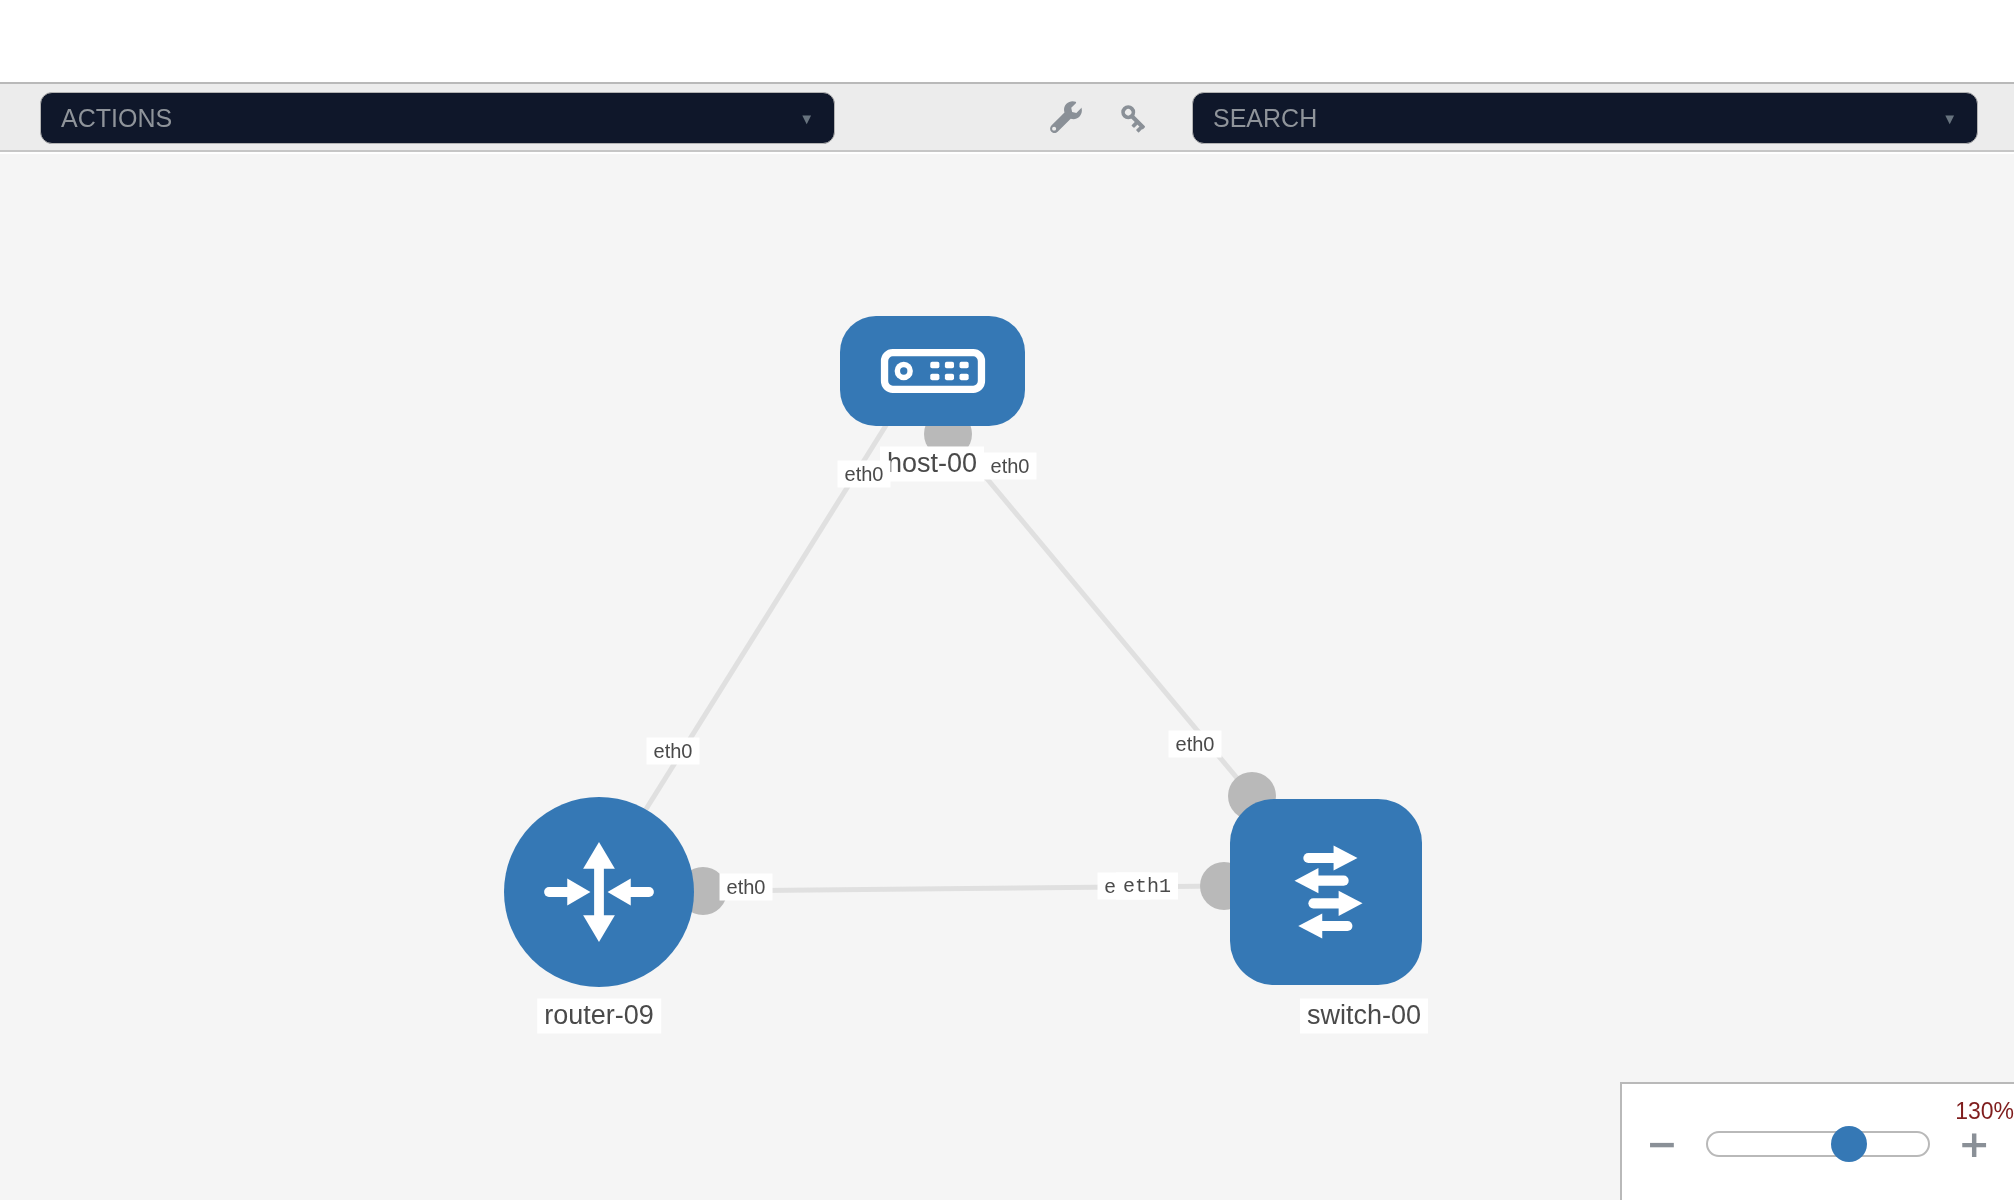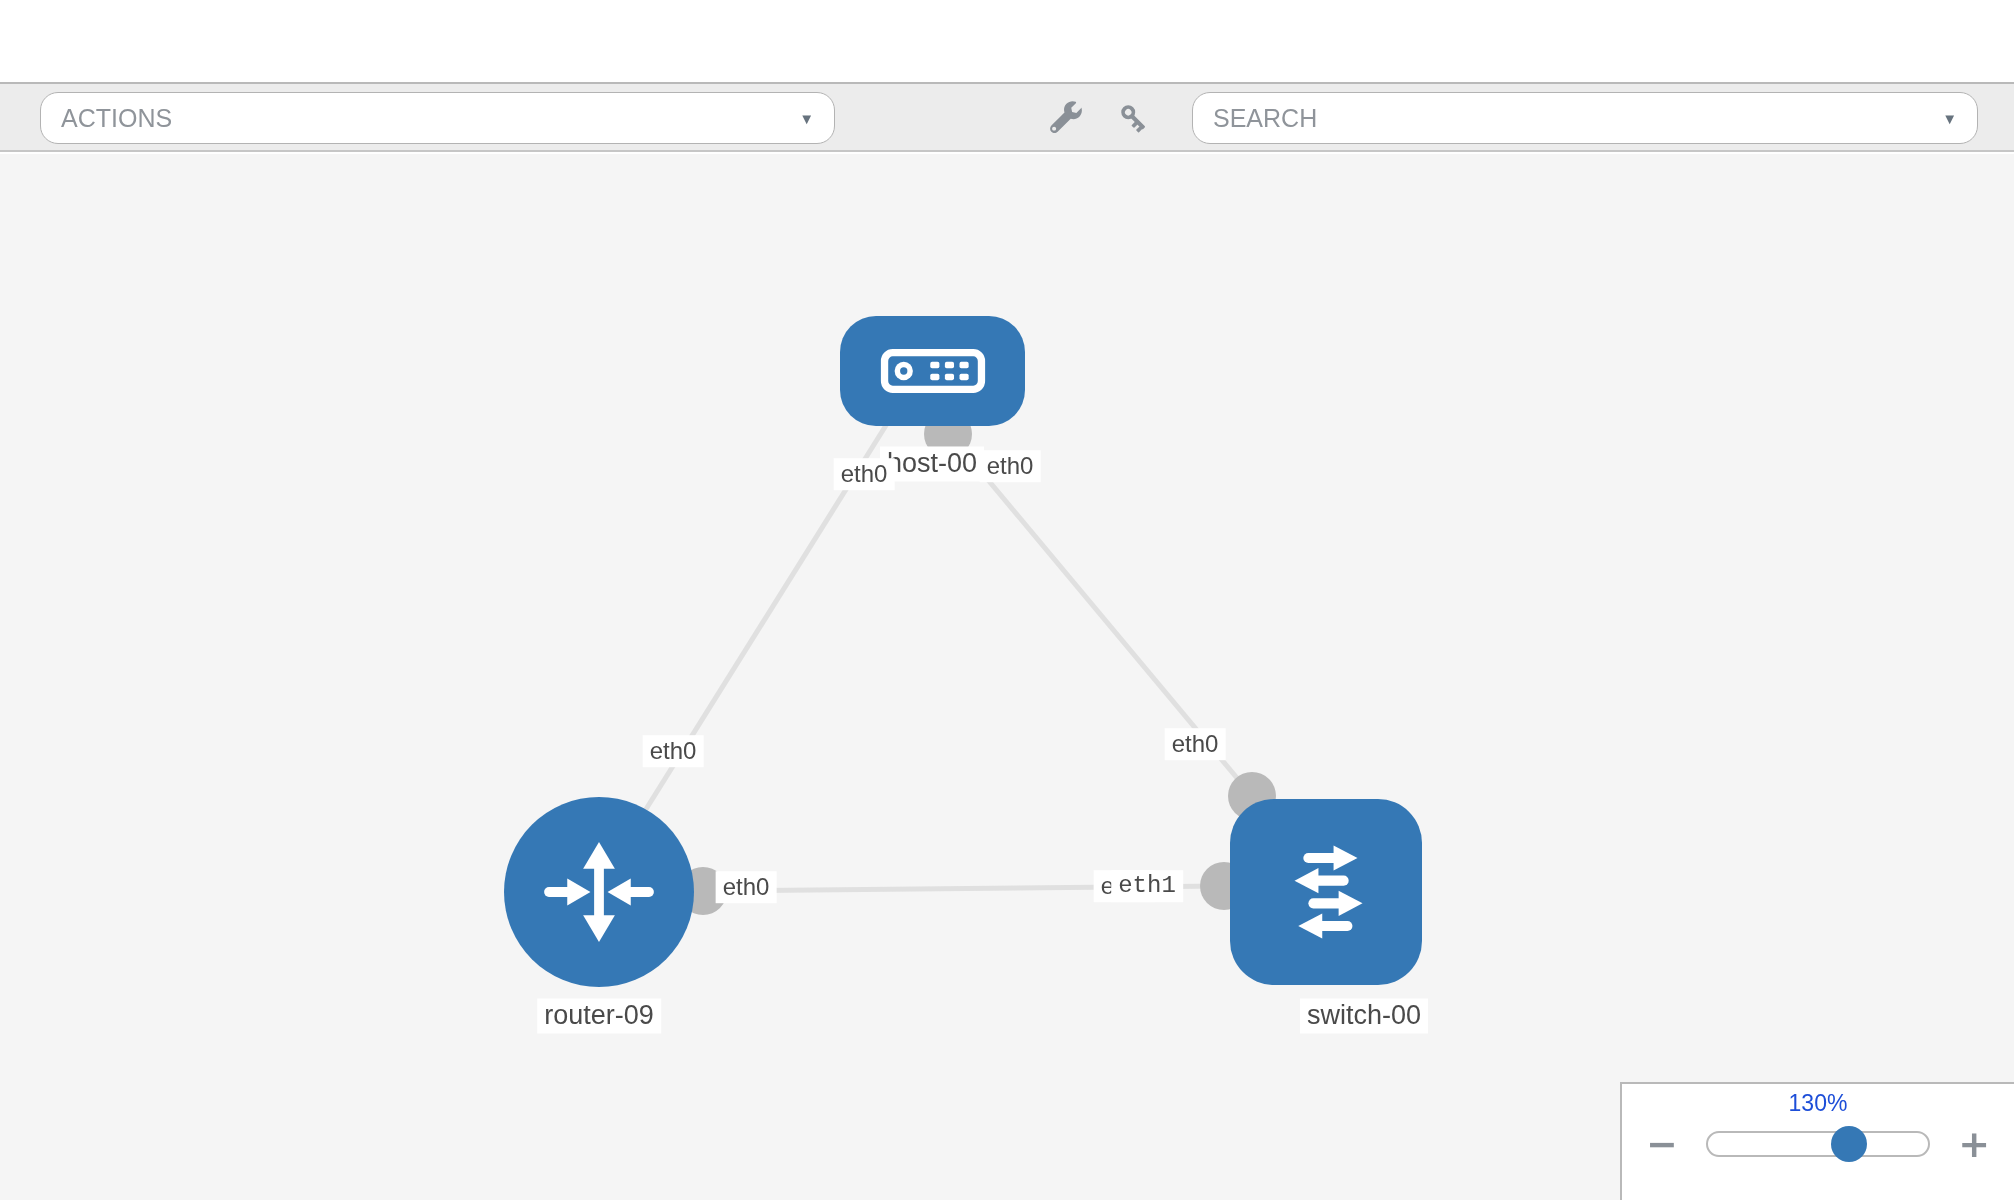--- a/index.html
+++ b/index.html
@@ -10,21 +10,21 @@
   
   .header { position:absolute; left:0; top:0; width:2014px; height:82px; background:#fff; }
   .page-title { position:absolute; left:40px; top:22px; font-size:28px; font-weight:700; color:#565656; letter-spacing:.2px; }
   .close-btn { position:absolute; right:34px; top:17px; width:38px; height:38px; border:none; border-radius:50%;
                background:#cfcfcf; color:#fff; font-size:19px; font-weight:700; cursor:pointer;
                display:flex; align-items:center; justify-content:center; line-height:1; }
 
   
   .toolbar { position:absolute; left:0; top:82px; width:2014px; height:70px; background:#ececec;
              border-top:2px solid #b9b9b9; border-bottom:2px solid #c6c6c6; }
-  .select { position:absolute; top:8px; height:52px; background:#ffffff; border:1px solid #b3b3b3; border-radius:18px;
+  .select { position:absolute; top:8px; height:52px; background:#0f172a; border:1px solid #b3b3b3; border-radius:12px;
             display:flex; align-items:center; padding:0 20px; cursor:pointer; }
   .select .ph { font-size:25px; color:#8f949a; }
   .select .caret { position:absolute; right:20px; top:50%; transform:translateY(-50%); font-size:15px; color:#67737e; }
   .select.actions { left:40px; width:795px; }
   .select.search  { left:1192px; width:786px;align-items:center; }
   .iconbtn { position:absolute; top:14px; width:40px; height:40px; border:none; background:transparent; cursor:pointer;
              display:flex; align-items:center; justify-content:center; }
   .iconbtn.wrench { left:1046px; }
   .iconbtn.key    { left:1114px; }
   .iconbtn svg { width:34px; height:34px; fill:#8a9097; }
@@ -35,26 +35,26 @@
 
   .node { position:absolute; background:#3578b5; display:flex; align-items:center; justify-content:center; cursor:pointer; }
   .node svg { display:block; }
   .node-host   { left:840px; top:162px; width:185px; height:110px; border-radius:36px; }
   .node-router { left:504px; top:643px; width:190px; height:190px; border-radius:50%; }
   .node-switch { left:1230px; top:645px; width:192px; height:186px; border-radius:44px; }
 
   .lbl { position:absolute; transform:translate(-50%,-50%); background:#fff; color:#4a4a4a; white-space:nowrap;
          padding:2px 7px; line-height:1.15; }
   .lbl.name { font-size:27px; }
-  .lbl.eth  { font-size:24px; }
+  .lbl.eth  { font-size:20px; }
 
   
   .zoom-panel { position:absolute; left:1620px; top:928px; width:394px; height:118px; background:#fff;
                 border-left:2px solid #b9b9b9; border-top:2px solid #b9b9b9; }
-  .zoom-level { position:absolute; left:0; right:0; top:6px; text-align:center; font-size:23px; color:#1d4ed8; }
+  .zoom-level { position:absolute; left:0; right:0; top:14px; text-align:right; font-size:23px; color:#7f1d1d; }
   .zoom-row { position:absolute; left:0; right:0; top:38px; height:44px; display:flex; align-items:center; padding:0 20px; }
   .zoom-minus, .zoom-plus { border:none; background:transparent; color:#8a9097; font-size:38px; font-weight:700;
                             line-height:0; cursor:pointer; padding:0 4px; font-family:"DejaVu Sans", sans-serif; }
   .zoom-track { position:relative; flex:1; height:26px; margin:0 24px; background:#fff; border:2px solid #b9b9b9;
                 border-radius:14px; cursor:pointer; }
   .zoom-thumb { position:absolute; top:50%; left:64%; width:36px; height:36px; margin:-18px 0 0 -18px;
                 background:#3578b5; border-radius:50%; cursor:grab; }
 </style>
 </head>
 <body>

